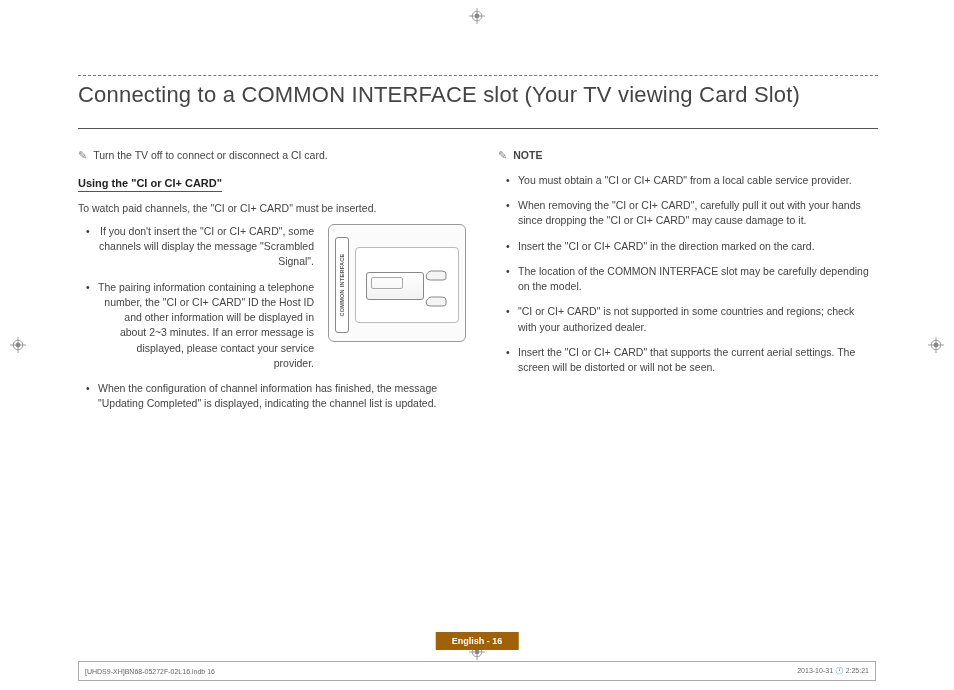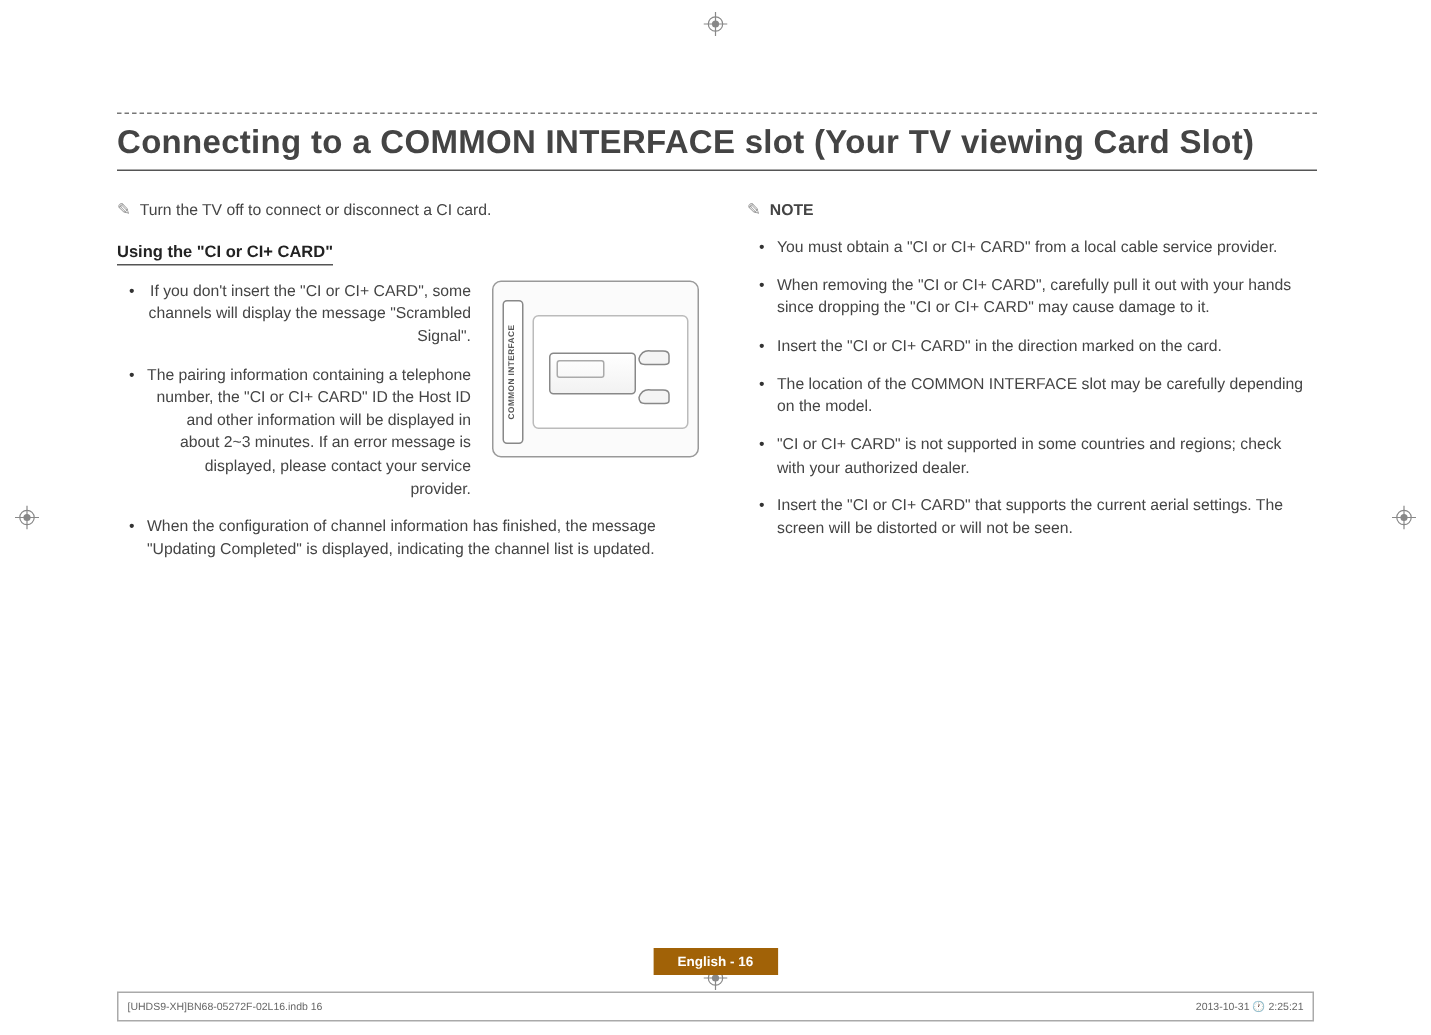--- a/index.html
+++ b/index.html
@@ -17,23 +17,23 @@
     left: 78px;
     top: 75px;
     width: 800px;
   }
   .dashed-rule {
     border-top: 1.5px dashed #777;
     margin-bottom: 6px;
   }
   .title {
     font-size: 22px;
-    font-weight: 700;
-    color: #444;
-    padding-bottom: 5px;
+    font-weight: 400;
+    color: #444;
+    padding-bottom: 20px;
     border-bottom: 1px solid #555;
     margin-bottom: 20px;
     letter-spacing: 0.2px;
   }
   .columns {
     display: flex;
     gap: 30px;
   }
   .col-left { width: 390px; }
   .col-right { width: 375px; }
@@ -229,20 +229,21 @@
   <h1 class="title">Connecting to a COMMON INTERFACE slot (Your TV viewing Card Slot)</h1>
 
   <div class="columns">
 
     <div class="col-left">
       <div class="note-line">
         <span class="pencil-icon">✎</span>
         <span>Turn the TV off to connect or disconnect a CI card.</span>
       </div>
       <div class="subhead">Using  the "CI or CI+ CARD"</div>
+      <div class="intro">To watch paid channels, the "CI or CI+ CARD" must be inserted.</div>
 
       <div class="left-top-row">
         <div class="left-text-col">
           <ul class="bullets">
             <li>If you don't insert the "CI or CI+ CARD", some channels will display the message "Scrambled Signal".</li>
             <li>The pairing information containing a telephone number, the "CI or CI+ CARD" ID the Host ID and other information will be displayed in about 2~3 minutes. If an error message is displayed, please contact your service provider.</li>
           </ul>
         </div>
         <div class="diagram">
           <div class="slot-label-wrap">

